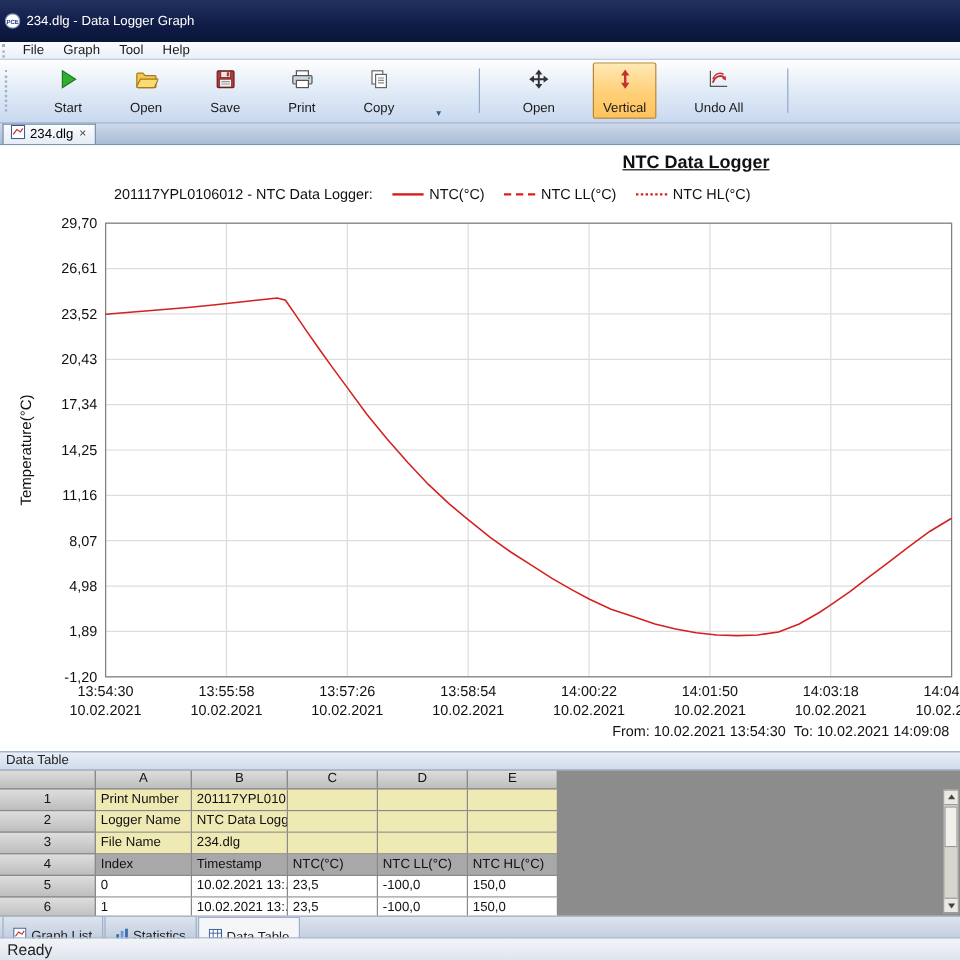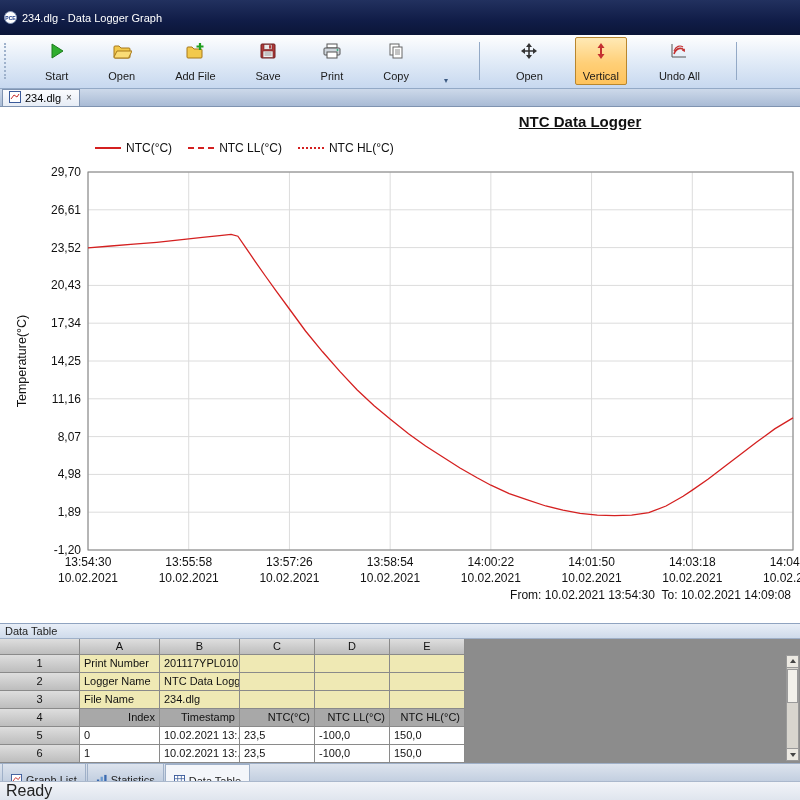--- a/index.html
+++ b/index.html
@@ -66,78 +66,78 @@
     padding:1px 4px; overflow:hidden; white-space:nowrap; height:18px; line-height:15px; }
   .trow.hdr .cell { height:16px; line-height:13px; }
   .cell:nth-child(1) { width:80px; }
   .cell:nth-child(2) { width:80px; }
   .cell:nth-child(3) { width:80px; }
   .cell:nth-child(4) { width:75px; }
   .cell:nth-child(5) { width:75px; }
   .cell:nth-child(6) { width:75px; }
   .hcell { background:linear-gradient(180deg,#dedede,#bdbdbd); text-align:center; }
   .dcell.info   { background:#efe9b4; }
-  .dcell.header { background:#a8a8a8;text-align:right; }
+  .dcell.header { background:#a8a8a8; }
   .dcell.data   { background:#ffffff; }
   .vscroll { position:absolute; right:1px; top:16px; bottom:2px; width:13px; background:#d8d5ce; border:1px solid #9a9a9a; }
   .vs-btn { height:12px; background:#ece9e2; border-bottom:1px solid #9a9a9a; display:flex; align-items:center; justify-content:center; }
   .vs-btn.down { position:absolute; bottom:0; left:0; right:0; border-top:1px solid #9a9a9a; border-bottom:none; }
   .arrow-up { width:0; height:0; border-left:3px solid transparent; border-right:3px solid transparent; border-bottom:4px solid #444; }
   .arrow-down { width:0; height:0; border-left:3px solid transparent; border-right:3px solid transparent; border-top:4px solid #444; }
   .vs-thumb { position:absolute; top:13px; left:0; right:0; height:34px; background:#f2f0ea; border:1px solid #9a9a9a; }
 
   
   .bottom-tabs { height:18px; background:linear-gradient(180deg,#dde4ee,#c3cfe0); border-top:1px solid #9fb0c8;
     display:flex; align-items:stretch; padding-left:2px; }
   .btab { display:flex; align-items:center; gap:4px; font-size:11px; color:#222; padding:16px 8px;
     border-right:1px solid #9fb0c8; border-left:1px solid #9fb0c8; margin-right:1px; }
   .btab.active { background:#f4f6fa; border-top:1px solid #9fb0c8; }
 
   
   .statusbar { height:19px; background:linear-gradient(180deg,#f2f4f8,#dfe5ee); border-top:1px solid #aab8cc;
-    font-size:16px; color:#222; display:flex; align-items:center; padding-left:6px; }
+    font-size:13px; color:#222; display:flex; align-items:center; padding-left:6px; }
 </style>
 </head>
 <body>
 
 <div class="app">
 
   <div class="titlebar">
     <span class="logo">
       <svg width="13" height="13" viewBox="0 0 13 13">
           <circle cx="6.5" cy="6.5" r="6" fill="#ffffff" stroke="#8899bb"></circle>
           <text x="6.5" y="9" text-anchor="middle" font-size="5" font-weight="bold" fill="#1a3a8a">PCE</text>
         </svg>
     </span>
     <span>234.dlg - Data Logger Graph</span>
   </div>
 
+  <div class="menubar">
+    <span class="menu-grip"></span>
+    <span class="menu-item">File</span>
+    <span class="menu-item">Graph</span>
+    <span class="menu-item">Tool</span>
+    <span class="menu-item">Help</span>
+  </div>
 
   <div class="toolbar">
     <span class="tb-grip"></span>
 
     <div class="tbtn">
       <span><svg width="18" height="18" viewBox="0 0 18 18">
             <polygon points="4,2 15,9 4,16" fill="#2fae2f" stroke="#1d7d1d"></polygon>
           </svg></span>
       <span class="tlabel">Start</span>
     </div>
     <div class="tbtn">
       <span><svg width="20" height="18" viewBox="0 0 20 18">
             <path d="M2 15 L2 5 Q2 4 3 4 L7 4 L9 6 L17 6 Q18 6 18 7 L18 15 Q18 16 17 16 L3 16 Q2 16 2 15 Z" fill="#f2c94c" stroke="#a7791b"></path>
             <path d="M2 15 L5 9 L20 9 L17 15 Q17 16 16 16 L3 16 Q2 16 2 15 Z" fill="#fadc76" stroke="#a7791b"></path>
           </svg></span>
       <span class="tlabel">Open</span>
-    </div>
-    <div class="tbtn">
-      <span><svg width="20" height="18" viewBox="0 0 20 18">
-            <path d="M2 15 L2 6 Q2 5 3 5 L7 5 L9 7 L16 7 Q17 7 17 8 L17 15 Q17 16 16 16 L3 16 Q2 16 2 15 Z" fill="#f2c94c" stroke="#a7791b"></path>
-            <path d="M15 1 v7 M11.5 4.5 h7" stroke="#1f9e1f" stroke-width="2.2"></path>
-          </svg></span>
-      <span class="tlabel">Add File</span>
     </div>
     <div class="tbtn">
       <span><svg width="18" height="18" viewBox="0 0 18 18">
             <rect x="2" y="2" width="14" height="14" rx="1" fill="#b03a3a" stroke="#6f1f1f"></rect>
             <rect x="5" y="2.5" width="8" height="5" fill="#e8e8e8" stroke="#6f1f1f" stroke-width="0.6"></rect>
             <rect x="10" y="3.2" width="2" height="3.4" fill="#b03a3a"></rect>
             <rect x="4" y="9" width="10" height="6.5" fill="#f0f0f0" stroke="#6f1f1f" stroke-width="0.6"></rect>
             <line x1="5.5" y1="11" x2="12.5" y2="11" stroke="#999"></line>
             <line x1="5.5" y1="13" x2="12.5" y2="13" stroke="#999"></line>
           </svg></span>
@@ -255,20 +255,21 @@
         <line class="grid" x1="88" y1="405.20000000000005" x2="793" y2="405.20000000000005"></line>
         <text class="ytick" x="81" y="409.20000000000005">1,89</text>
         <line class="grid" x1="88" y1="443" x2="793" y2="443"></line>
         <text class="ytick" x="81" y="447">-1,20</text>
         <rect class="plotframe" x="88" y="65" width="705" height="378"></rect>
         <polyline class="curve" points="88.0,140.8 110.9,139.0 133.8,137.2 156.7,135.3 179.6,132.9 202.4,130.4 219.6,128.6 231.1,127.4 237.9,129.2 245.9,140.8 255.1,154.3 265.4,169.0 276.8,184.9 289.4,202.0 305.5,224.0 322.6,244.8 339.8,264.4 357.0,282.7 374.1,298.7 390.1,312.1 408.5,326.8 425.6,339.0 442.8,350.0 460.0,361.0 477.1,370.8 490.9,378.2 509.2,386.7 527.5,392.8 545.8,399.0 563.0,403.2 580.1,406.3 597.3,408.1 614.5,408.7 631.6,408.1 648.8,405.7 666.0,399.0 683.1,389.2 692.3,383.1 708.3,372.0 724.3,359.8 740.4,347.6 756.4,335.3 774.7,321.9 793.0,310.9" style="stroke:#d42020"></polyline>
         <text class="range" x="791" y="492">From: 10.02.2021 13:54:30&nbsp;&nbsp;To: 10.02.2021 14:09:08</text>
       </svg>
     <div class="chart-title">NTC Data Logger</div>
     <div class="legend">
+      <span>201117YPL0106012 - NTC Data Logger:</span>
       <span class="legend-item">
         <span class="line-sample solid"></span>
         <span>NTC(°C)</span>
       </span>
       <span class="legend-item">
         <span class="line-sample dashed"></span>
         <span>NTC LL(°C)</span>
       </span>
       <span class="legend-item">
         <span class="line-sample dotted"></span>

